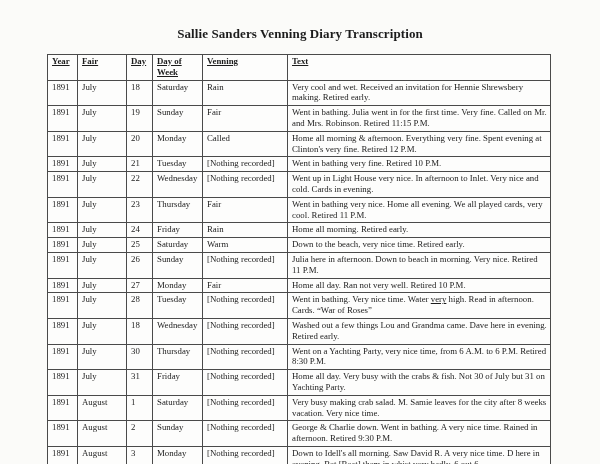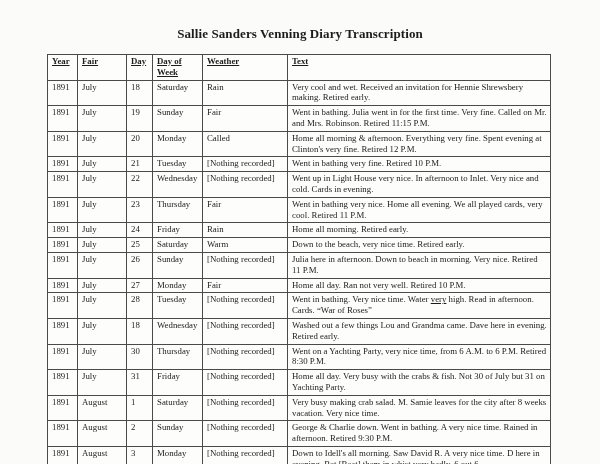--- a/index.html
+++ b/index.html
@@ -55,21 +55,21 @@
       <col style="width:50px">
       <col style="width:85px">
       <col style="width:263px">
     </colgroup>
     <thead>
       <tr>
         <th>Year</th>
         <th>Fair</th>
         <th>Day</th>
         <th>Day of Week</th>
-        <th>Weather</th>
+        <th>Venning</th>
         <th>Text</th>
       </tr>
     </thead>
     <tbody>
         <tr>
           <td>1891</td>
           <td>July</td>
           <td>18</td>
           <td>Saturday</td>
           <td>Rain</td>

